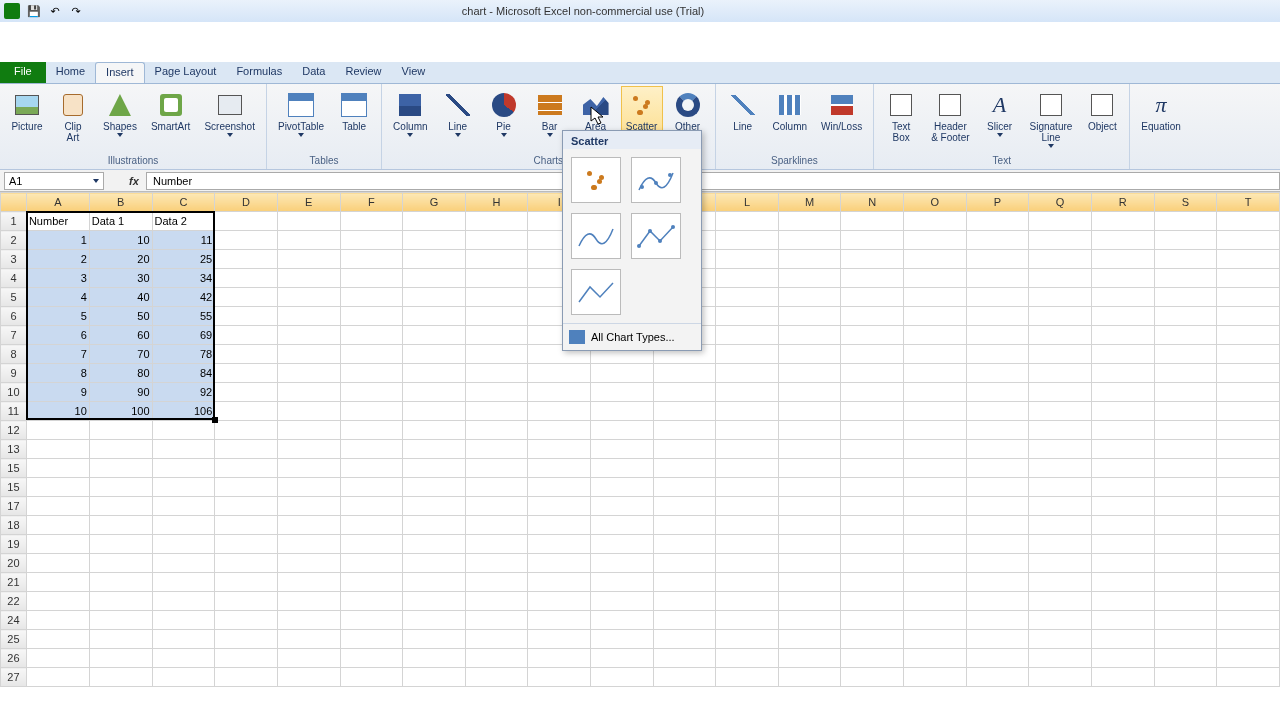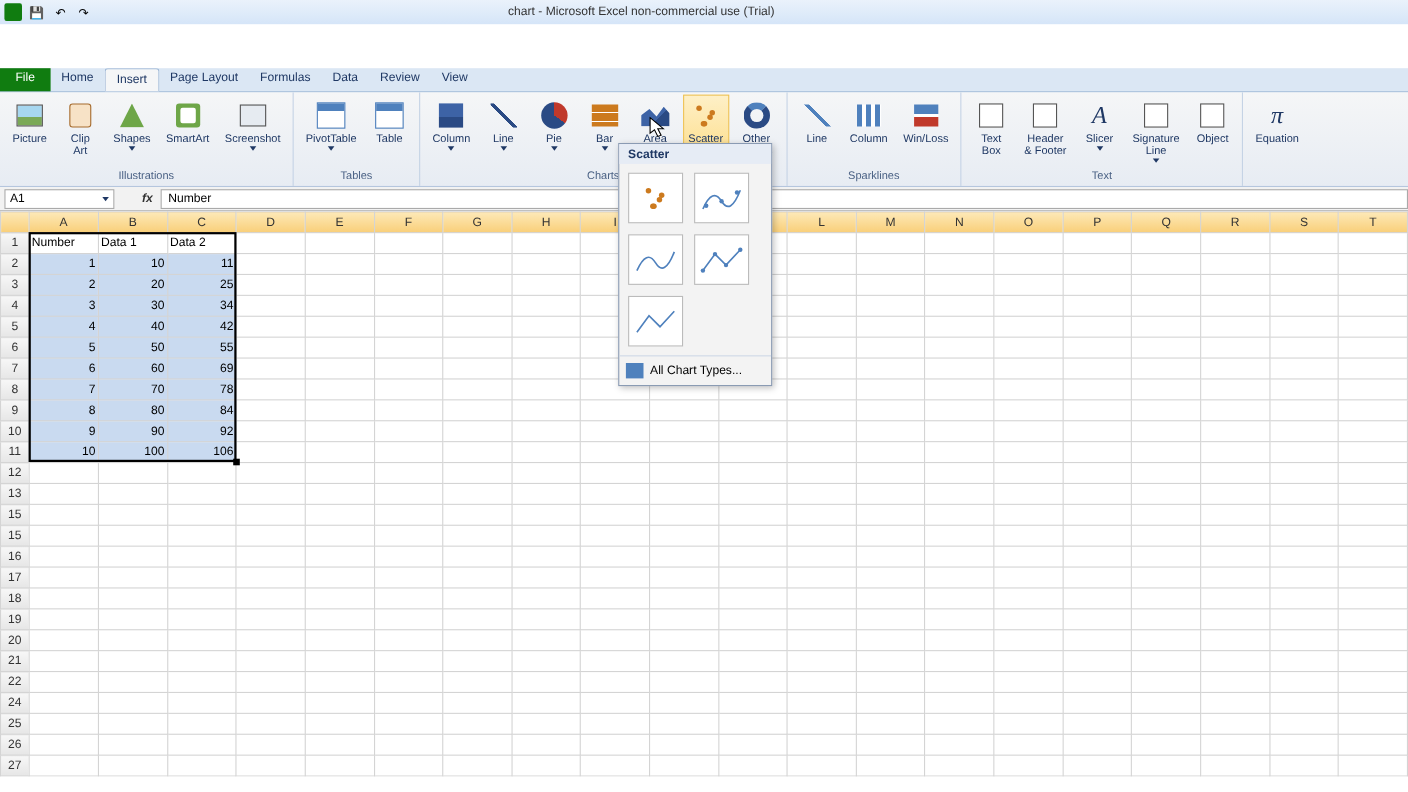--- a/index.html
+++ b/index.html
@@ -666,43 +666,20 @@
           <td class="" style=""></td>
           <td class="" style=""></td>
           <td class="" style=""></td>
           <td class="" style=""></td>
           <td class="" style=""></td>
           <td class="" style=""></td>
           <td class="" style=""></td>
         </tr>
         <tr>
           <th class="rowh">15</th>
-          <td class="" style=""></td>
-          <td class="" style=""></td>
-          <td class="" style=""></td>
-          <td class="" style=""></td>
-          <td class="" style=""></td>
-          <td class="" style=""></td>
-          <td class="" style=""></td>
-          <td class="" style=""></td>
-          <td class="" style=""></td>
-          <td class="" style=""></td>
-          <td class="" style=""></td>
-          <td class="" style=""></td>
-          <td class="" style=""></td>
-          <td class="" style=""></td>
-          <td class="" style=""></td>
-          <td class="" style=""></td>
-          <td class="" style=""></td>
-          <td class="" style=""></td>
-          <td class="" style=""></td>
-          <td class="" style=""></td>
-        </tr>
-        <tr>
-          <th class="rowh">16</th>
           <td class="" style=""></td>
           <td class="" style=""></td>
           <td class="" style=""></td>
           <td class="" style=""></td>
           <td class="" style=""></td>
           <td class="" style=""></td>
           <td class="" style=""></td>
           <td class="" style=""></td>
           <td class="" style=""></td>
           <td class="" style=""></td>

